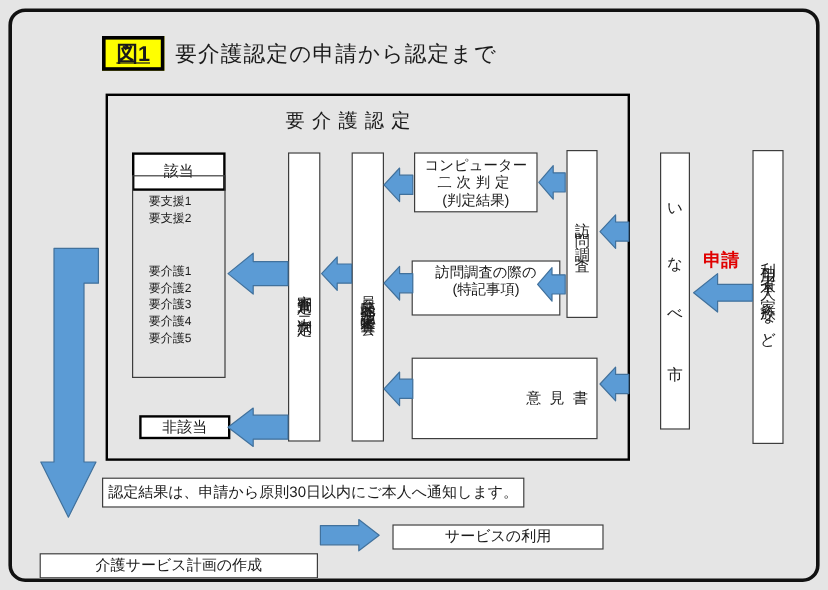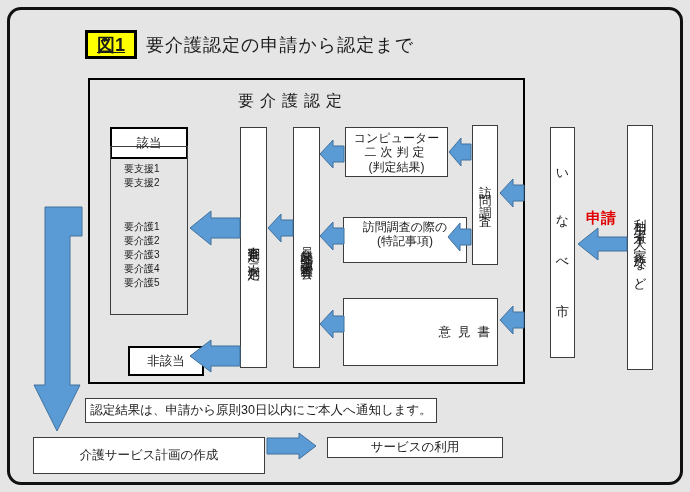--- a/index.html
+++ b/index.html
@@ -15,21 +15,21 @@
     display:grid;place-items:center;font-size:18px;font-weight:bold;
     text-decoration:underline;line-height:1;}
   .fig-title{position:absolute;left:146px;top:30px;height:29px;display:flex;
     align-items:center;font-size:18px;letter-spacing:1px;}
   .main-box{position:absolute;left:88px;top:78px;width:437px;height:306px;
     border:2.5px solid #000;}
   .main-title{position:absolute;left:148px;top:11px;font-size:16px;letter-spacing:6px;white-space:nowrap;text-align:center;}
   .bold-tag{position:absolute;border:2.5px solid #000;background:#fff;
     display:grid;place-items:center;font-size:12.5px;line-height:1;}
   .tag-gaitou{left:20px;top:47px;width:78px;height:32px;}
-  .tag-higaitou{left:38px;top:266px;width:76px;height:30px;}
+  .tag-higaitou{left:26px;top:266px;width:76px;height:20px;}
   .levels-box{position:absolute;left:20px;top:66px;width:78px;height:169px;
     border:1.4px solid #3d3d3d;padding:15px 0 0 13px;font-size:10px;}
   .levels-box .lvl{line-height:14px;white-space:nowrap;}
   .levels-box .gap{height:30px;}
   .vcol{position:absolute;border:1.4px solid #3d3d3d;background:#fff;
     display:grid;place-items:center;}
   .vcol>span{writing-mode:vertical-rl;text-orientation:mixed;white-space:nowrap;
     font-size:12.5px;line-height:1;}
   .col-judge{left:150px;top:47px;width:27px;height:241px;}
   .col-judge>span{letter-spacing:1px;}
@@ -47,21 +47,21 @@
   .box-notes{left:253px;top:137px;width:124px;height:46px;padding-top:2px;line-height:14px;}
   .box-doctor{left:253px;top:218px;width:155px;height:68px;display:flex;flex-direction:column;
     justify-content:center;font-size:12.5px;line-height:16px;}
   .ls4{letter-spacing:4px;}
   .ls7{letter-spacing:7px;text-align:right;}
   .shinsei{position:absolute;left:586px;top:210px;font-size:15px;font-weight:bold;
     color:var(--c-application_text,#e00000);line-height:1;}
   .wbox{position:absolute;border:1.4px solid #3d3d3d;background:#fff;
     display:grid;place-items:center;font-size:12.5px;line-height:1;}
   .notice-box{left:85px;top:398px;width:352px;height:25px;}
-  .plan-box{left:33px;top:437px;width:232px;height:37px;}
+  .plan-box{left:33px;top:461px;width:232px;height:21px;}
   .service-box{left:327px;top:437px;width:176px;height:21px;}
   .arrows{position:absolute;left:0;top:0;width:690px;height:492px;pointer-events:none;}
   .arrow{fill:var(--c-arrow_fill,#5b9bd5);stroke:var(--c-arrow_stroke,#41719c);
     stroke-width:1;stroke-linejoin:round;}
 </style>
 </head>
 <body>
 
 <div class="stage">
 

